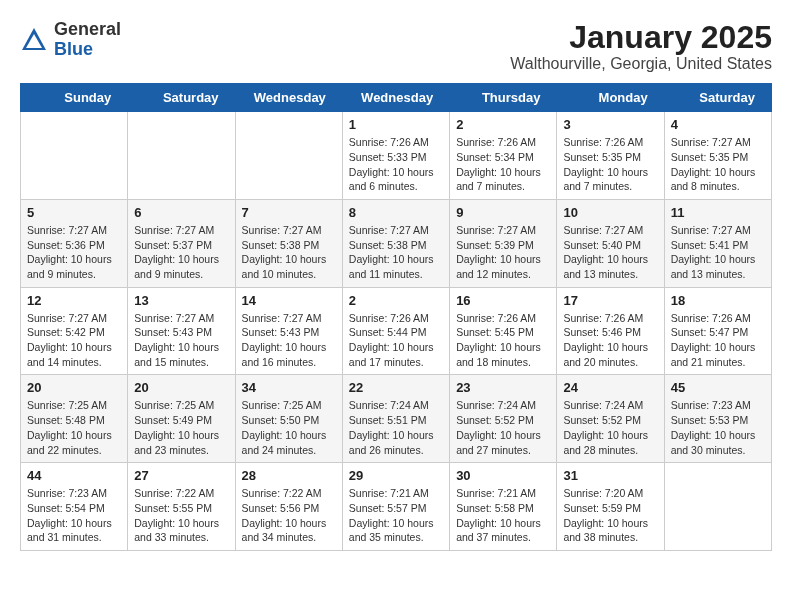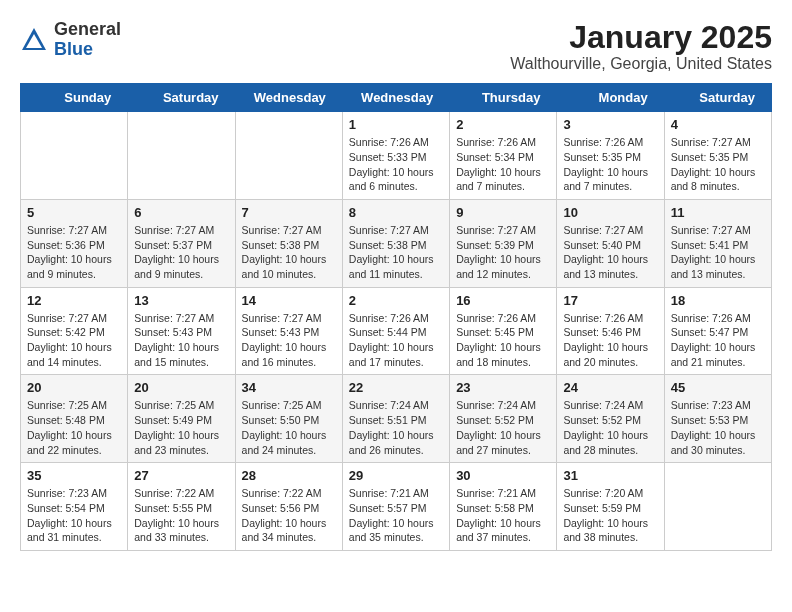--- a/index.html
+++ b/index.html
@@ -299,21 +299,21 @@
         <td>
           <div class="day-number">45</div>
           <div class="day-info" style="white-space: pre-line;">Sunrise: 7:23 AM
 Sunset: 5:53 PM
 Daylight: 10 hours
 and 30 minutes.</div>
         </td>
       </tr>
       <tr>
         <td>
-          <div class="day-number">35</div>
+          <div class="day-number">44</div>
           <div class="day-info" style="white-space: pre-line;">Sunrise: 7:23 AM
 Sunset: 5:54 PM
 Daylight: 10 hours
 and 31 minutes.</div>
         </td>
         <td>
           <div class="day-number">27</div>
           <div class="day-info" style="white-space: pre-line;">Sunrise: 7:22 AM
 Sunset: 5:55 PM
 Daylight: 10 hours

